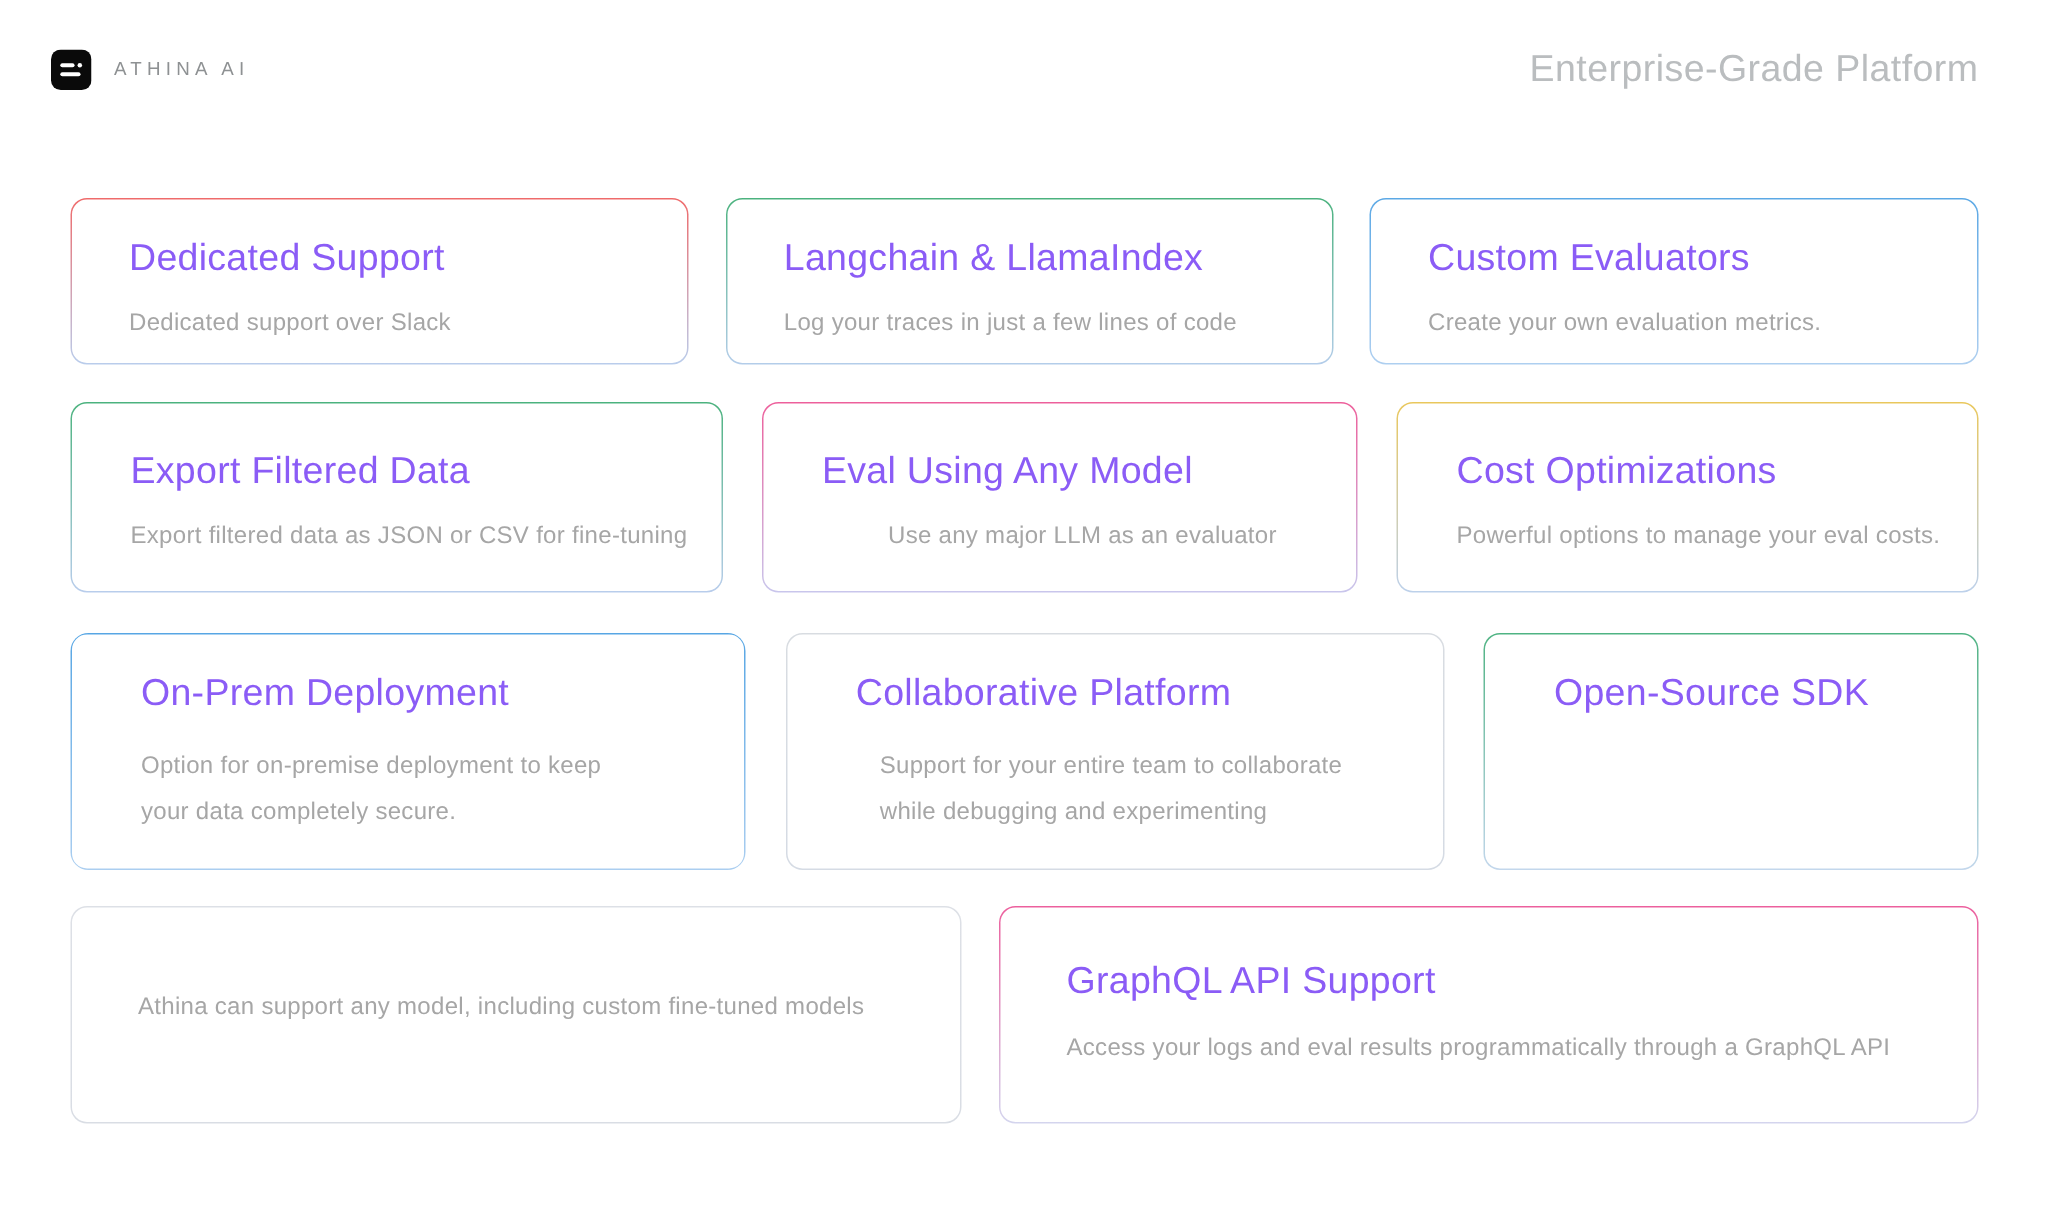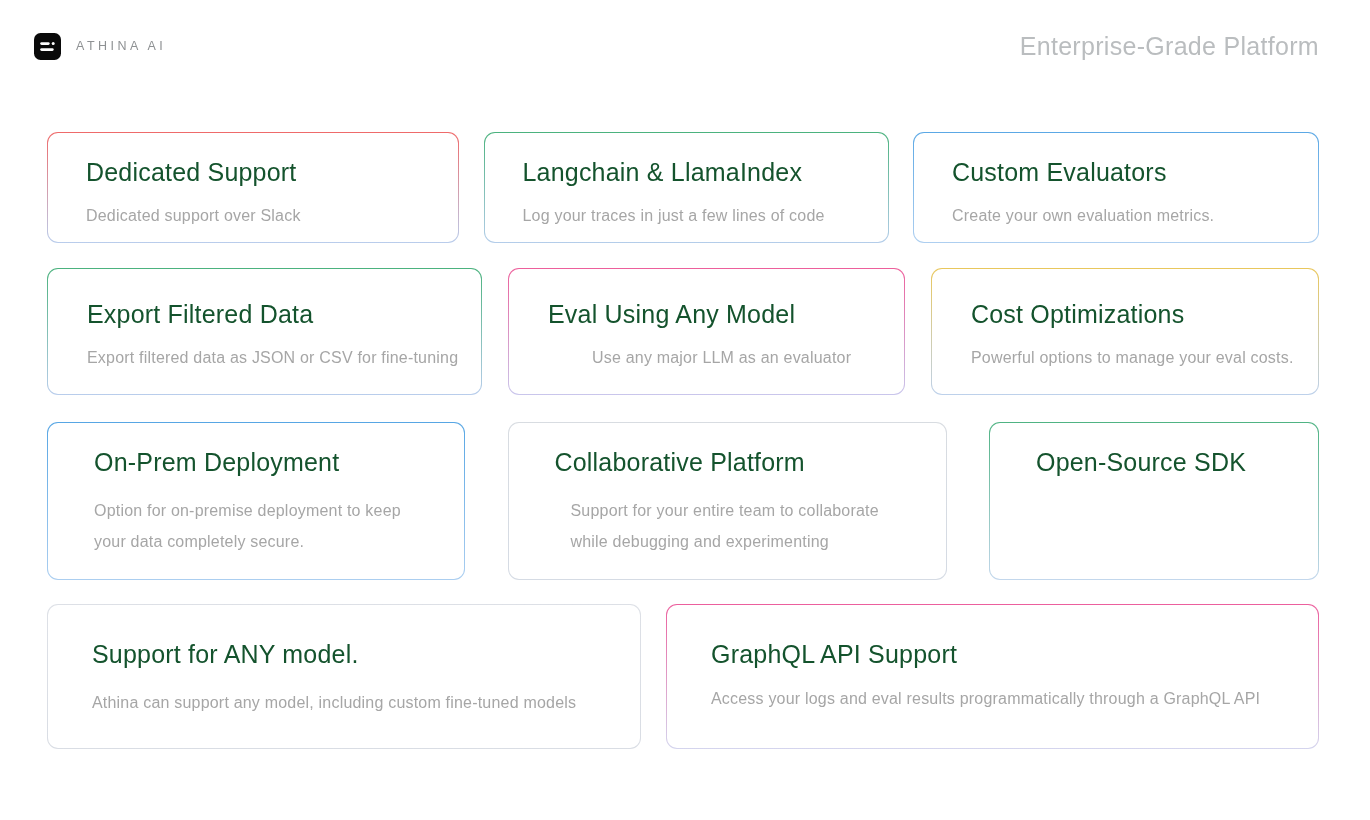--- a/index.html
+++ b/index.html
@@ -46,21 +46,21 @@
   }
   .card-inner {
     position: absolute;
     inset: 1px;
     background: #ffffff;
     border-radius: 10px;
   }
   .card-title {
     font-size: 25px;
     font-weight: 400;
-    color: #14532d;
+    color: #8b5cf6;
     letter-spacing: 0.2px;
     line-height: 1.25;
   }
   .card-desc {
     font-size: 16px;
     color: #a6a6a6;
     font-weight: 400;
     line-height: 1.9;
     letter-spacing: 0.2px;
   }
@@ -118,42 +118,41 @@
         </div>
       </div>
       <div class="card" style="width: 388px; height: 127px; background: linear-gradient(rgb(233, 199, 92), rgb(189, 209, 235));">
         <div class="card-inner" style="padding: 30px 12px 0px 39px;">
           <div class="card-title">Cost Optimizations</div>
           <div class="card-desc" style="margin-top: 13px; max-width: 999px;">Powerful options to manage your eval costs.</div>
         </div>
       </div>
     </div>
     <div class="card-row" style="margin-bottom: 24px;">
-      <div class="card" style="width: 418px; height: 158px; background: linear-gradient(rgb(87, 166, 228), rgb(171, 206, 240));">
+      <div class="card" style="width: 450px; height: 158px; background: linear-gradient(rgb(87, 166, 228), rgb(171, 206, 240)); border-radius: 12px;">
         <div class="card-inner" style="padding: 24px 12px 0px 46px;">
           <div class="card-title">On-Prem Deployment</div>
           <div class="card-desc" style="margin-top: 18px; max-width: 320px;">Option for on-premise deployment to keep your data completely secure.</div>
         </div>
       </div>
       <div class="card" style="width: 439px; height: 158px; background: linear-gradient(rgb(216, 220, 225), rgb(213, 219, 228));">
         <div class="card-inner" style="padding: 24px 12px 0px 46px;">
           <div class="card-title">Collaborative Platform</div>
           <div class="card-desc" style="margin-top: 18px; max-width: 320px; margin-left: 16px;">Support for your entire team to collaborate while debugging and experimenting</div>
         </div>
       </div>
       <div class="card" style="width: 330px; height: 158px; background: linear-gradient(rgb(79, 179, 131), rgb(195, 215, 236));">
         <div class="card-inner" style="padding: 24px 12px 0px 46px;">
           <div class="card-title">Open-Source SDK</div>
         </div>
       </div>
     </div>
     <div class="card-row" style="margin-bottom: 0px;">
       <div class="card" style="width: 594px; height: 145px; background: linear-gradient(rgb(221, 224, 230), rgb(217, 221, 228));">
         <div class="card-inner" style="padding: 34px 12px 0px 44px;">
-          <div class="card-title">Support for ANY model.</div>
           <div class="card-desc" style="margin-top: 18px; max-width: 999px;">Athina can support any model, including custom fine-tuned models</div>
         </div>
       </div>
       <div class="card" style="width: 653px; height: 145px; background: linear-gradient(rgb(236, 95, 157), rgb(212, 213, 238));">
         <div class="card-inner" style="padding: 34px 12px 0px 44px;">
           <div class="card-title">GraphQL API Support</div>
           <div class="card-desc" style="margin-top: 14px; max-width: 999px;">Access your logs and eval results programmatically through a GraphQL API</div>
         </div>
       </div>
     </div>

